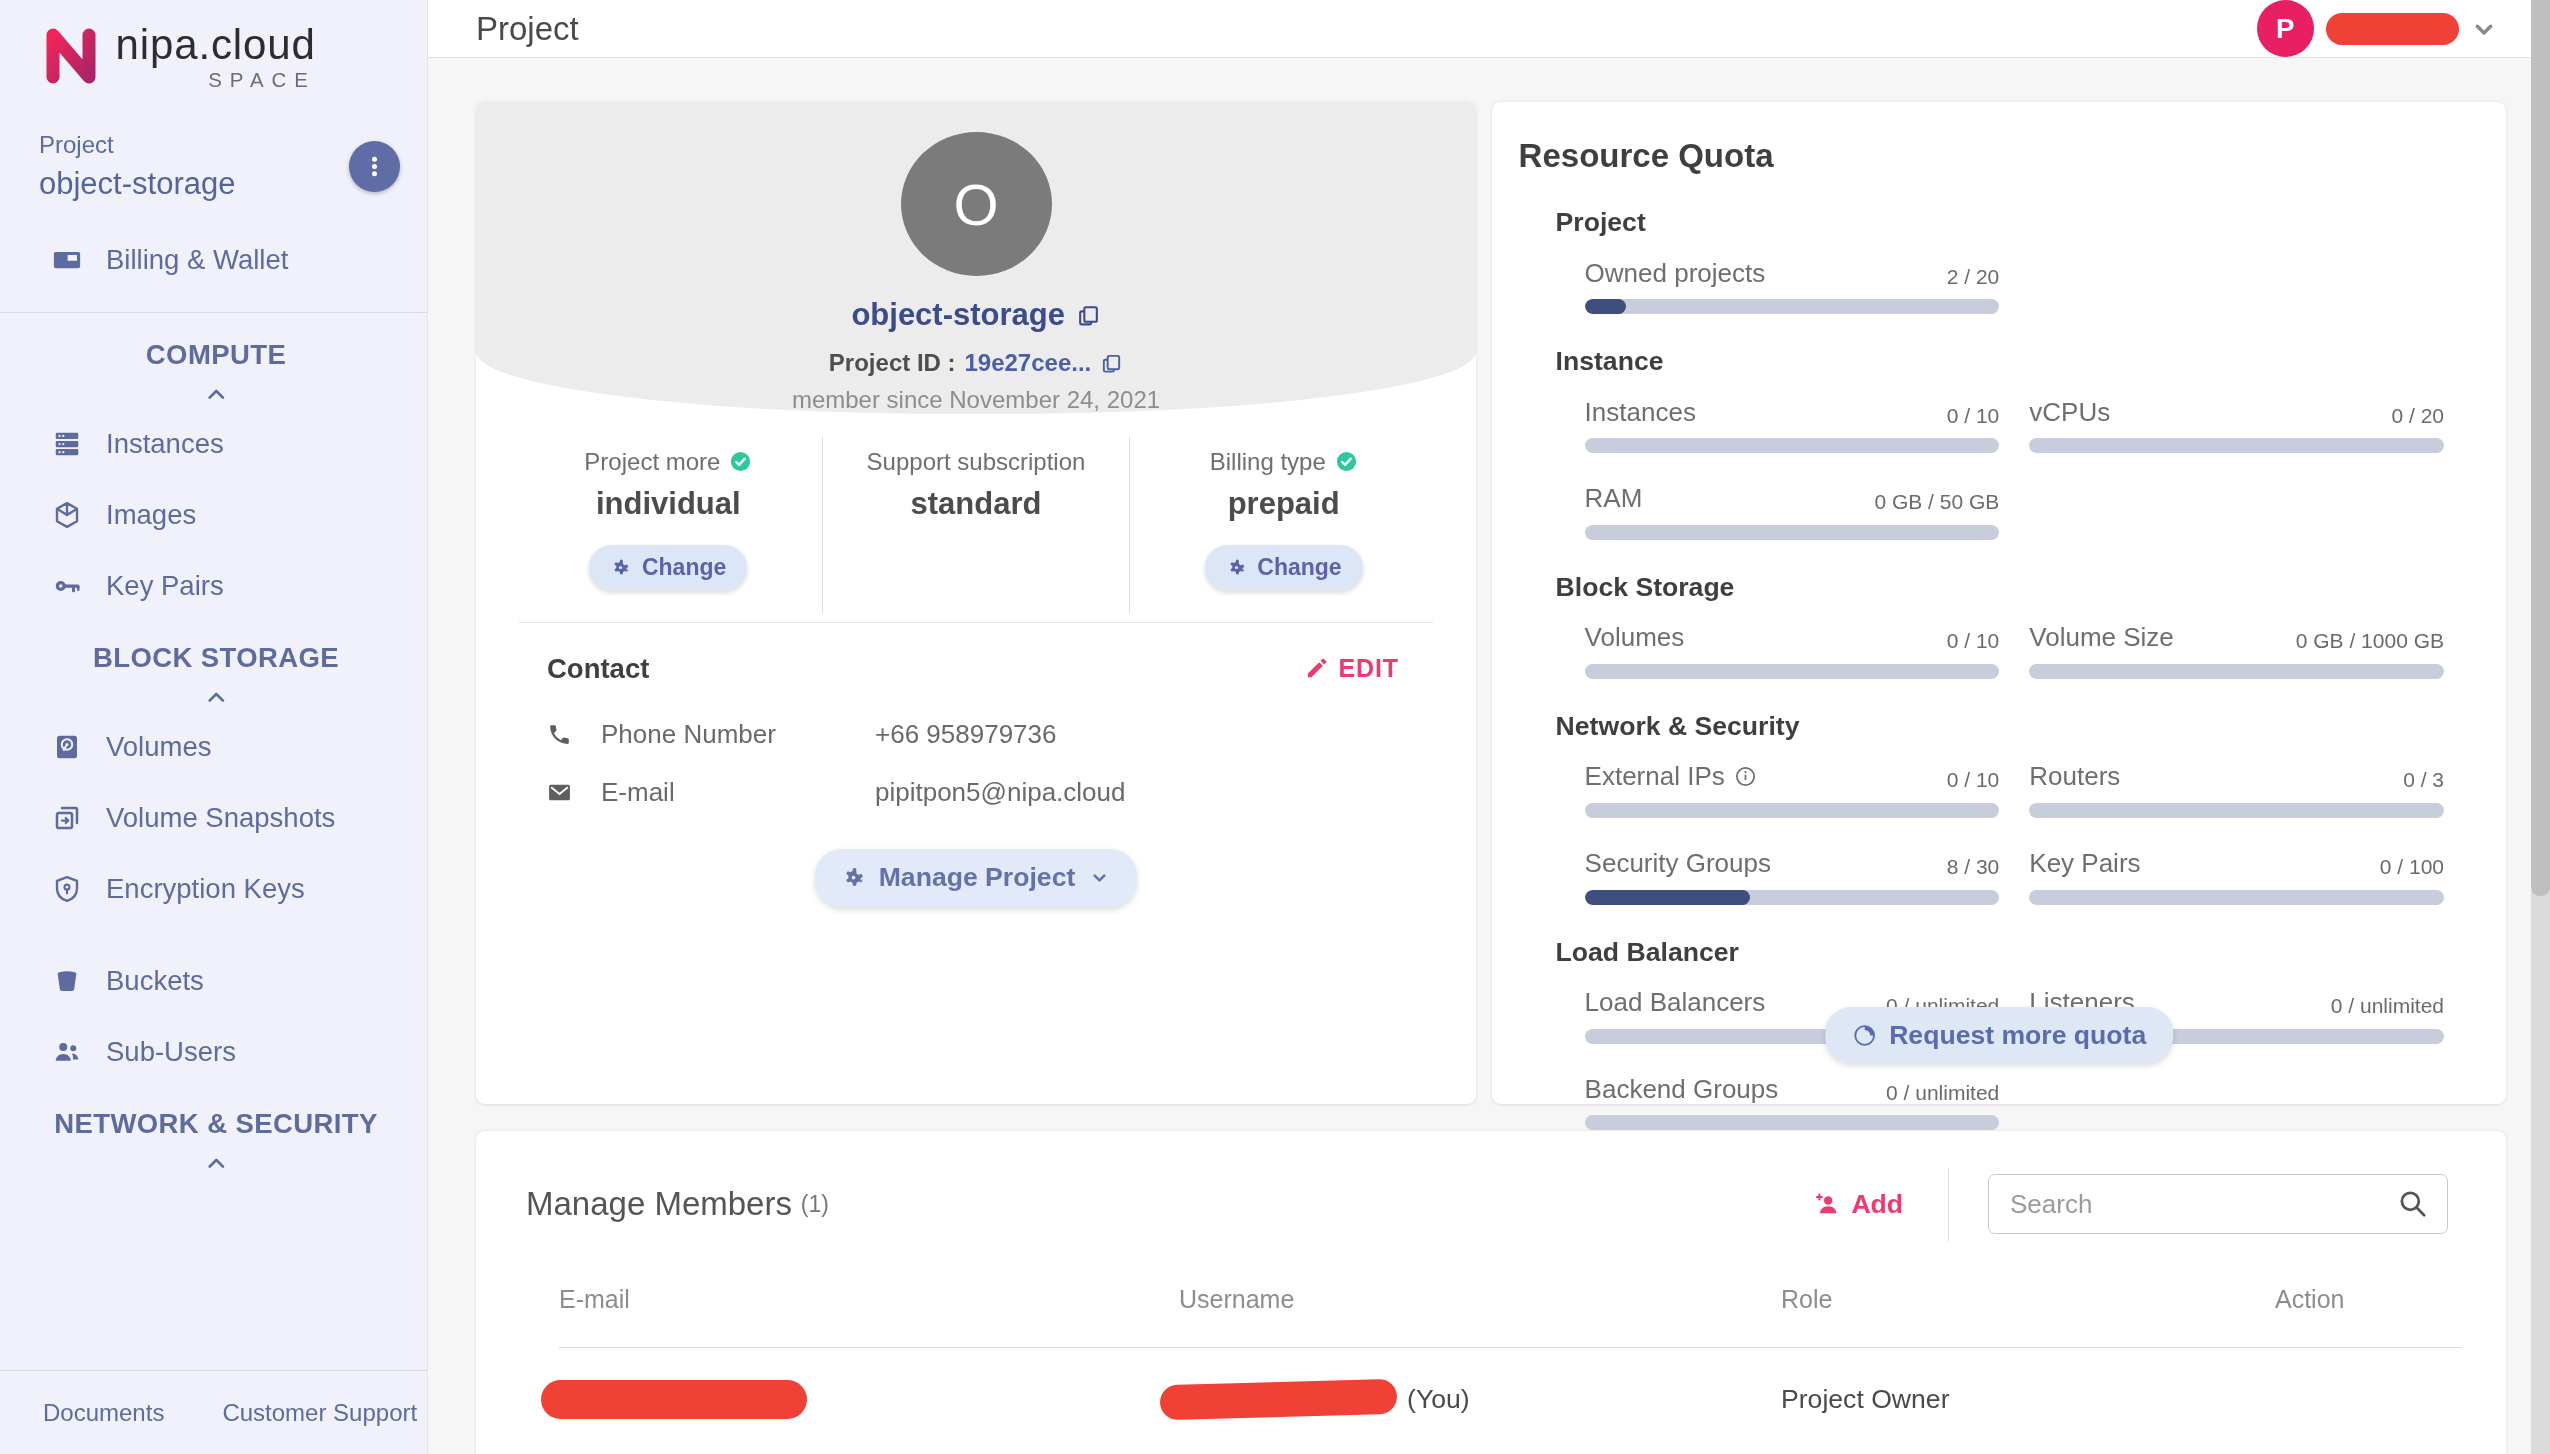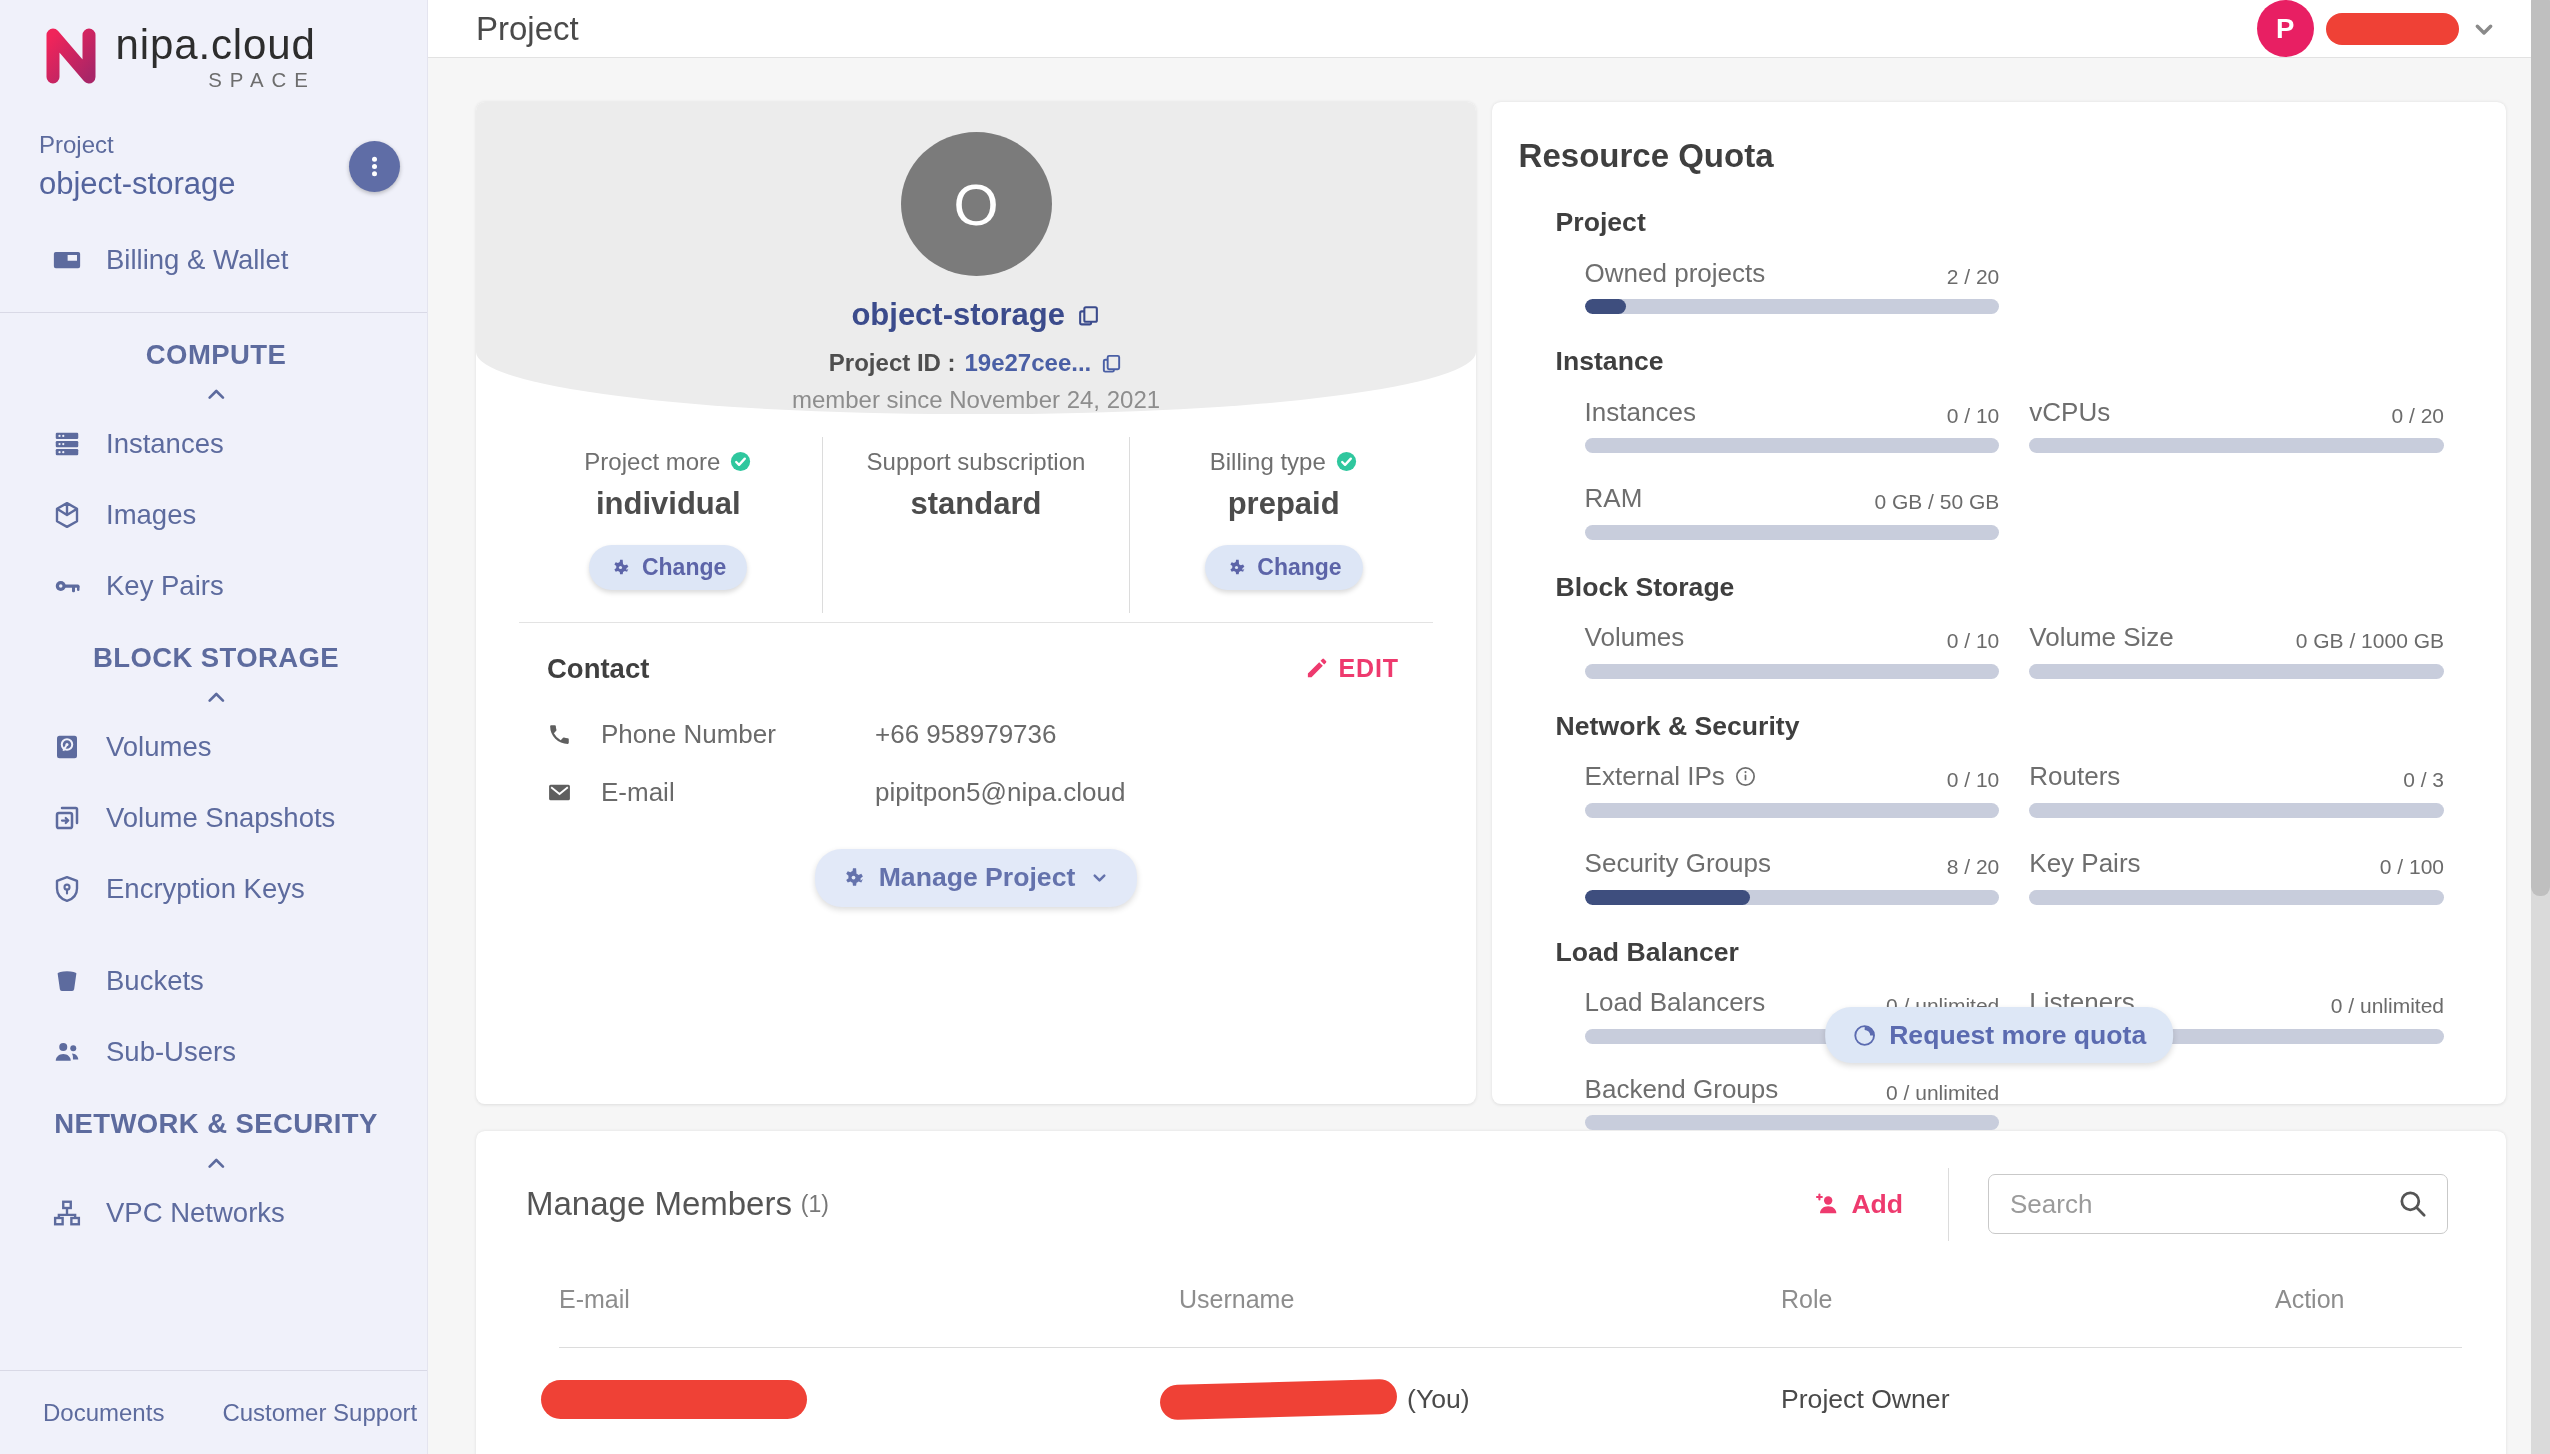--- a/index.html
+++ b/index.html
@@ -288,33 +288,20 @@
       <div class="nav-section">
         <div class="nav-head">
           <span>NETWORK &amp; SECURITY</span>
             <span class="sp"></span>
           <span class="icn">
               <svg width="26.6" height="26.6" viewBox="0 0 24 24">
                 <polyline points="6,15 12,9 18,15" fill="none" stroke="#5d6b9e" stroke-width="2.4" stroke-linecap="round" stroke-linejoin="round"></polyline>
               </svg>
             </span>
         </div>
-        <div class="nav-item">
-          <span class="icn">
-            <svg width="30" height="30" viewBox="0 0 24 24">
-                <g fill="none" stroke="#5d6b9e" stroke-width="1.9">
-                  <rect x="9" y="3" width="6" height="5"></rect>
-                  <rect x="2.5" y="16" width="6" height="5"></rect>
-                  <rect x="15.5" y="16" width="6" height="5"></rect>
-                  <path d="M12 8v4M5.5 16v-2.5h13V16M12 12v1.5"></path>
-                </g>
-              </svg>
-          </span>
-          <span>VPC Networks</span>
-        </div>
       </div>
     </div>
 
     <div class="sidebar-footer">
       <div class="side-divider"></div>
       <div class="links">
         <a>Documents</a>
         <a>Customer Support</a>
       </div>
     </div>
@@ -574,21 +561,21 @@
                     <span class="q-label">Routers</span>
                     <span class="q-value">0 / 3</span>
                   </div>
                 <div class="q-bar">
                     <div class="q-fill" style="width: 0%;"></div>
                   </div>
               </div>
               <div class="q-item">
                 <div class="q-head">
                     <span class="q-label">Security Groups</span>
-                    <span class="q-value">8 / 20</span>
+                    <span class="q-value">8 / 30</span>
                   </div>
                 <div class="q-bar">
                     <div class="q-fill" style="width: 40%;"></div>
                   </div>
               </div>
               <div class="q-item">
                 <div class="q-head">
                     <span class="q-label">Key Pairs</span>
                     <span class="q-value">0 / 100</span>
                   </div>

